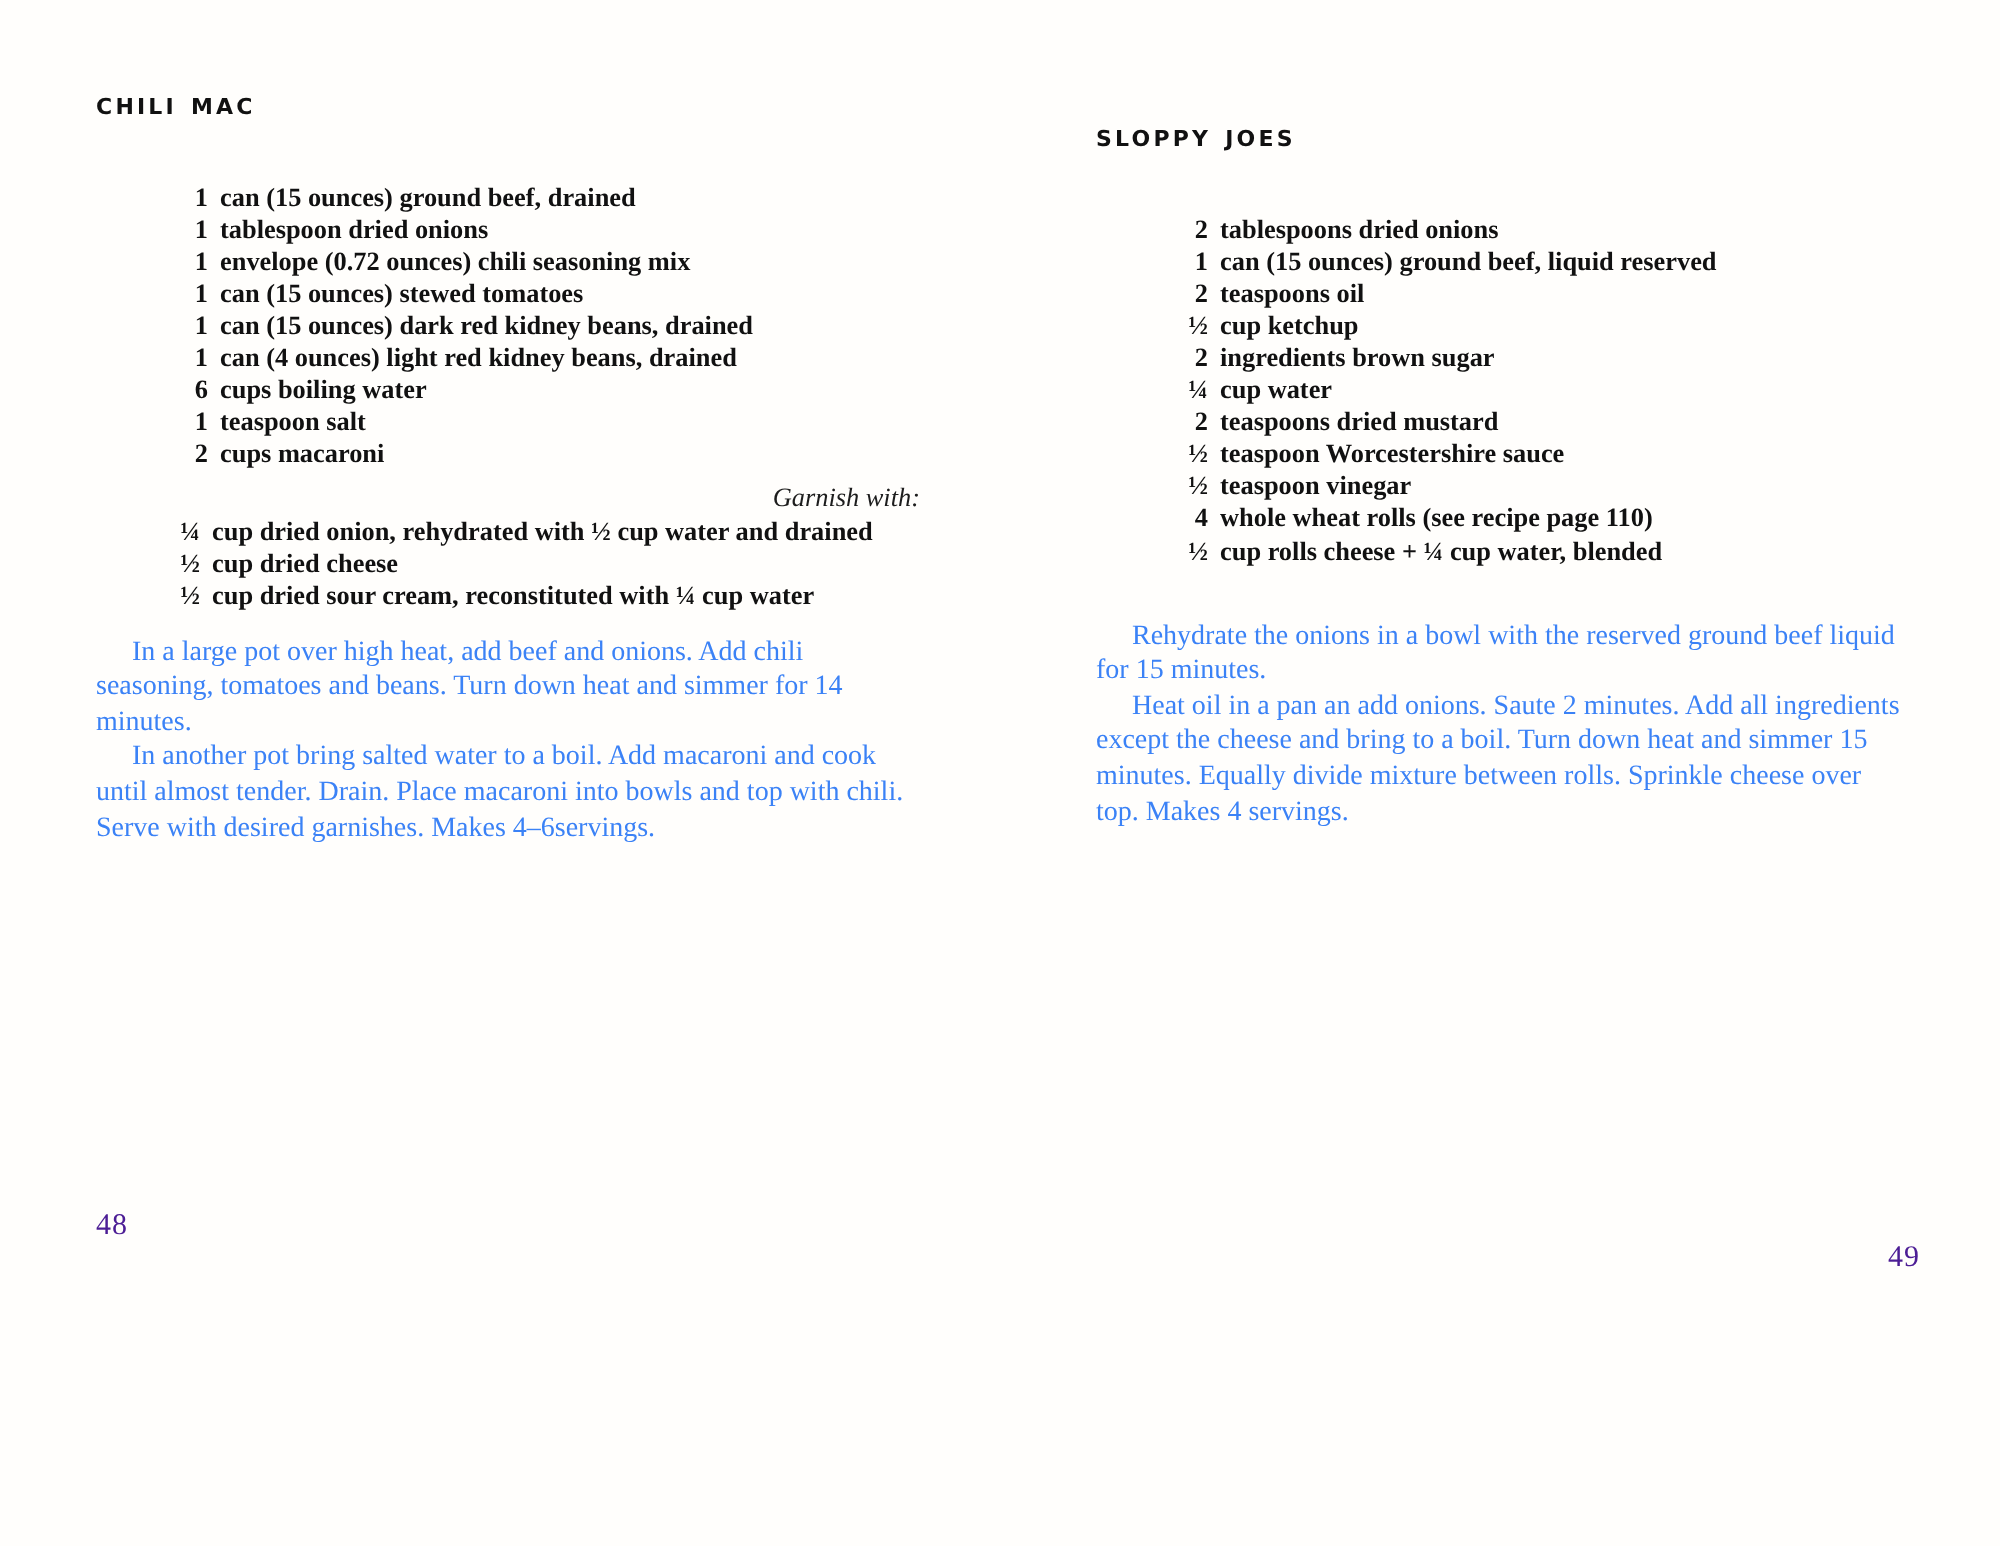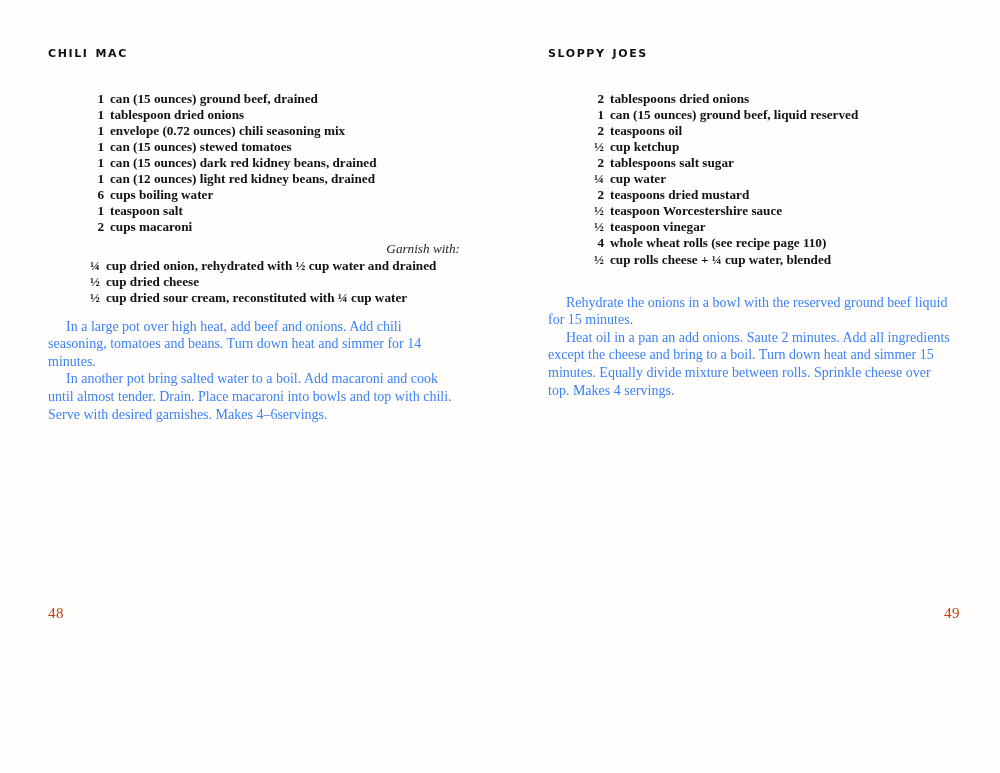--- a/index.html
+++ b/index.html
@@ -24,21 +24,21 @@
   }
 
   .page {
     width: 500px;
     height: 646px;
     position: relative;
     box-sizing: border-box;
   }
 
   .page-left   { padding: 44px 40px 0 48px; }
-  .page-right  { padding: 44px 40px 0 48px; }
+  .page-right  { padding: 44px 40px 0 48px; margin-top: 16px; }
 
   
   .recipe-title {
     font-family: "DejaVu Sans", sans-serif;
     font-weight: bold;
     font-size: 15.5px;
     letter-spacing: 1.6px;
     color: #111111;
     margin: 0 0 30px 0;
     line-height: 1.1;
@@ -115,21 +115,21 @@
   .method-right { max-width: 406px; }
 
   
   .gap-right { height: 14px; }
 
   
   .page-number {
     position: absolute;
     bottom: 24px;
     font-size: 15px;
-    color: #c2410c;
+    color: #4c1d95;
     font-family: "Liberation Serif", serif;
     letter-spacing: 0.5px;
   }
   .page-number-left  { left: 48px; }
   .page-number-right { right: 40px; }
 </style>
 </head>
 <body>
 
 <div class="spread">
@@ -154,21 +154,21 @@
       <li class="ing-row">
         <span class="ing-qty">1</span>
         <span class="ing-text">can (15 ounces) stewed tomatoes</span>
       </li>
       <li class="ing-row">
         <span class="ing-qty">1</span>
         <span class="ing-text">can (15 ounces) dark red kidney beans, drained</span>
       </li>
       <li class="ing-row">
         <span class="ing-qty">1</span>
-        <span class="ing-text">can (12 ounces) light red kidney beans, drained</span>
+        <span class="ing-text">can (4 ounces) light red kidney beans, drained</span>
       </li>
       <li class="ing-row">
         <span class="ing-qty">6</span>
         <span class="ing-text">cups boiling water</span>
       </li>
       <li class="ing-row">
         <span class="ing-qty">1</span>
         <span class="ing-text">teaspoon salt</span>
       </li>
       <li class="ing-row">
@@ -218,21 +218,21 @@
       <li class="ing-row">
         <span class="ing-qty">2</span>
         <span class="ing-text">teaspoons oil</span>
       </li>
       <li class="ing-row">
         <span class="ing-qty">½</span>
         <span class="ing-text">cup ketchup</span>
       </li>
       <li class="ing-row">
         <span class="ing-qty">2</span>
-        <span class="ing-text">tablespoons salt sugar</span>
+        <span class="ing-text">ingredients brown sugar</span>
       </li>
       <li class="ing-row">
         <span class="ing-qty">¼</span>
         <span class="ing-text">cup water</span>
       </li>
       <li class="ing-row">
         <span class="ing-qty">2</span>
         <span class="ing-text">teaspoons dried mustard</span>
       </li>
       <li class="ing-row">

